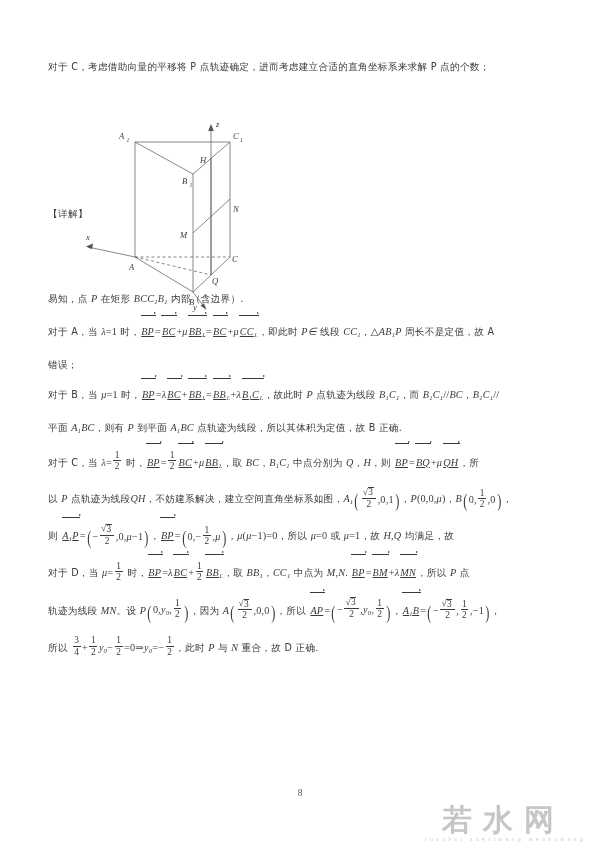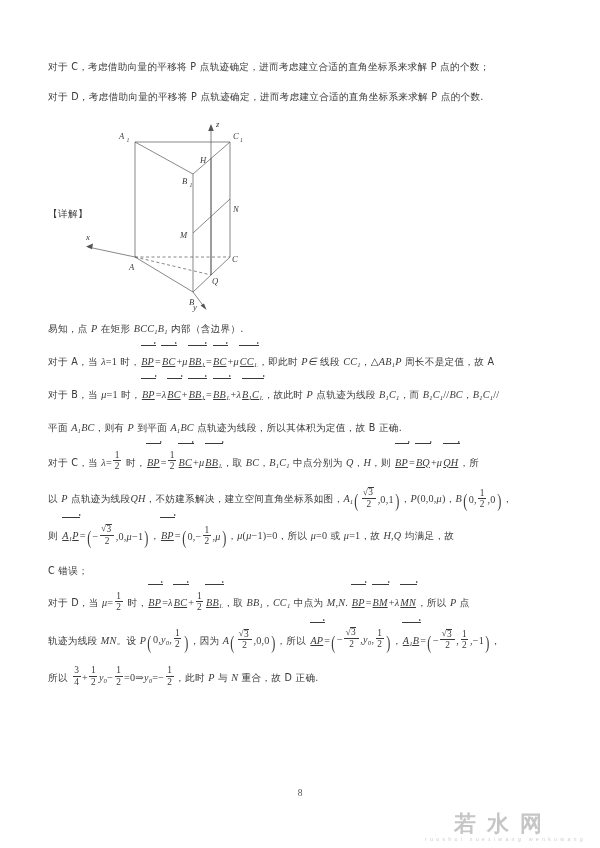--- a/index.html
+++ b/index.html
@@ -150,21 +150,21 @@
   .watermark {
     position: absolute;
     right: 14px;
     bottom: 6px;
     text-align: center;
     color: #c9c9c9;
     user-select: none;
   }
   .watermark .wm-main {
     font-family: "DejaVu Sans", "Liberation Sans", sans-serif;
-    font-size: 22px;
+    font-size: 30px;
     letter-spacing: 11px;
     font-weight: 600;
     line-height: 1.05;
     color: #c6c6c6;
   }
   .watermark .wm-sub {
     font-family: "Liberation Sans", sans-serif;
     font-size: 5.4px;
     letter-spacing: 3.2px;
     color: #cfcfcf;
@@ -185,51 +185,50 @@
   }
 </style>
 </head>
 <body>
 
 <div class="page">
 
   <div class="content">
 
     <div class="para cjk">对于 C，考虑借助向量的平移将 P 点轨迹确定，进而考虑建立合适的直角坐标系来求解 P 点的个数；</div>
-    <div class="para cjk">对于 D，考虑借助向量的平移将 P 点轨迹确定，进而考虑建立合适的直角坐标系来求解 P 点的个数.</div>
 
     <div style="height:202px"></div>
 
     <div class="para">
       <span class="cjk">易知，点 </span><span class="mi">P</span><span class="cjk"> 在矩形 </span><span class="mi">BCC</span><sub>1</sub><span class="mi">B</span><sub>1</sub><span class="cjk"> 内部（含边界）.</span>
     </div>
 
     <div class="para">
       <span class="cjk">对于 A，当 </span><span class="mi">λ</span><span>=1</span><span class="cjk"> 时，</span><span class="vec arrow">BP</span><span>=</span><span class="vec arrow">BC</span><span>+</span><span class="mi">μ</span><span class="vec arrow"><span>BB</span><sub>1</sub></span><span>=</span><span class="vec arrow">BC</span><span>+</span><span class="mi">μ</span><span class="vec arrow"><span>CC</span><sub>1</sub></span><span class="cjk">，即此时 </span><span class="mi">P∈</span><span class="cjk"> 线段 </span><span class="mi">CC</span><sub>1</sub><span class="cjk">，</span><span>△</span><span class="mi">AB</span><sub>1</sub><span class="mi">P</span><span class="cjk"> 周长不是定值，故 A</span>
     </div>
+    <div class="para cjk">错误；</div>
 
     <div class="para">
       <span class="cjk">对于 B，当 </span><span class="mi">μ</span><span>=1</span><span class="cjk"> 时，</span><span class="vec arrow">BP</span><span>=</span><span class="mi">λ</span><span class="vec arrow">BC</span><span>+</span><span class="vec arrow"><span>BB</span><sub>1</sub></span><span>=</span><span class="vec arrow"><span>BB</span><sub>1</sub></span><span>+</span><span class="mi">λ</span><span class="vec arrow"><span>B</span><sub>1</sub><span>C</span><sub>1</sub></span><span class="cjk">，故此时 </span><span class="mi">P</span><span class="cjk"> 点轨迹为线段 </span><span class="mi">B</span><sub>1</sub><span class="mi">C</span><sub>1</sub><span class="cjk">，而 </span><span class="mi">B</span><sub>1</sub><span class="mi">C</span><sub>1</sub><span>//</span><span class="mi">BC</span><span class="cjk">，</span><span class="mi">B</span><sub>1</sub><span class="mi">C</span><sub>1</sub><span>//</span>
     </div>
     <div class="para">
       <span class="cjk">平面 </span><span class="mi">A</span><sub>1</sub><span class="mi">BC</span><span class="cjk">，则有 </span><span class="mi">P</span><span class="cjk"> 到平面 </span><span class="mi">A</span><sub>1</sub><span class="mi">BC</span><span class="cjk"> 点轨迹为线段，所以其体积为定值，故 B 正确.</span>
     </div>
 
     <div class="para tall">
       <span class="cjk">对于 C，当 </span><span class="mi">λ</span><span>=</span><span class="frac"><span class="num">1</span><span class="den">2</span></span><span class="cjk"> 时，</span><span class="vec arrow">BP</span><span>=</span><span class="frac"><span class="num">1</span><span class="den">2</span></span><span class="vec arrow">BC</span><span>+</span><span class="mi">μ</span><span class="vec arrow"><span>BB</span><sub>1</sub></span><span class="cjk">，取 </span><span class="mi">BC</span><span class="cjk">，</span><span class="mi">B</span><sub>1</sub><span class="mi">C</span><sub>1</sub><span class="cjk"> 中点分别为 </span><span class="mi">Q</span><span class="cjk">，</span><span class="mi">H</span><span class="cjk">，则 </span><span class="vec arrow">BP</span><span>=</span><span class="vec arrow">BQ</span><span>+</span><span class="mi">μ</span><span class="vec arrow">QH</span><span class="cjk">，所</span>
     </div>
 
     <div class="para tall">
       <span class="cjk">以 </span><span class="mi">P</span><span class="cjk"> 点轨迹为线段</span><span class="mi">QH</span><span class="cjk">，不妨建系解决，建立空间直角坐标系如图，</span><span class="mi">A</span><sub>1</sub><span class="bigp">(</span><span class="tuple"><span class="frac"><span class="num"><span class="sqrt"><span>3</span></span></span><span class="den">2</span></span><span>,0,1</span></span><span class="bigp">)</span><span class="cjk">，</span><span class="mi">P</span><span>(0,0,</span><span class="mi">μ</span><span>)</span><span class="cjk">，</span><span class="mi">B</span><span class="bigp">(</span><span class="tuple"><span>0,</span><span class="frac"><span class="num">1</span><span class="den">2</span></span><span>,0</span></span><span class="bigp">)</span><span class="cjk">，</span>
     </div>
 
     <div class="para tall">
       <span class="cjk">则 </span><span class="vec arrow"><span>A</span><sub>1</sub><span>P</span></span><span>=</span><span class="bigp">(</span><span class="tuple"><span>−</span><span class="frac"><span class="num"><span class="sqrt"><span>3</span></span></span><span class="den">2</span></span><span>,0,</span><span class="mi">μ</span><span>−1</span></span><span class="bigp">)</span><span class="cjk">，</span><span class="vec arrow">BP</span><span>=</span><span class="bigp">(</span><span class="tuple"><span>0,</span><span>−</span><span class="frac"><span class="num">1</span><span class="den">2</span></span><span>,</span><span class="mi">μ</span></span><span class="bigp">)</span><span class="cjk">，</span><span class="mi">μ</span><span>(</span><span class="mi">μ</span><span>−1)=0</span><span class="cjk">，所以 </span><span class="mi">μ</span><span>=0</span><span class="cjk"> 或 </span><span class="mi">μ</span><span>=1</span><span class="cjk">，故 </span><span class="mi">H</span><span>,</span><span class="mi">Q</span><span class="cjk"> 均满足，故</span>
     </div>
-    <div class="para cjk">C 错误；</div>
 
     <div class="para tall">
       <span class="cjk">对于 D，当 </span><span class="mi">μ</span><span>=</span><span class="frac"><span class="num">1</span><span class="den">2</span></span><span class="cjk"> 时，</span><span class="vec arrow">BP</span><span>=</span><span class="mi">λ</span><span class="vec arrow">BC</span><span>+</span><span class="frac"><span class="num">1</span><span class="den">2</span></span><span class="vec arrow"><span>BB</span><sub>1</sub></span><span class="cjk">，取 </span><span class="mi">BB</span><sub>1</sub><span class="cjk">，</span><span class="mi">CC</span><sub>1</sub><span class="cjk"> 中点为 </span><span class="mi">M</span><span>,</span><span class="mi">N</span><span>.</span>&nbsp;<span class="vec arrow">BP</span><span>=</span><span class="vec arrow">BM</span><span>+</span><span class="mi">λ</span><span class="vec arrow">MN</span><span class="cjk">，所以 </span><span class="mi">P</span><span class="cjk"> 点</span>
     </div>
 
     <div class="para tall">
       <span class="cjk">轨迹为线段 </span><span class="mi">MN</span><span class="cjk">。设 </span><span class="mi">P</span><span class="bigp">(</span><span class="tuple"><span>0,</span><span class="mi">y</span><sub>0</sub><span>,</span><span class="frac"><span class="num">1</span><span class="den">2</span></span></span><span class="bigp">)</span><span class="cjk">，因为 </span><span class="mi">A</span><span class="bigp">(</span><span class="tuple"><span class="frac"><span class="num"><span class="sqrt"><span>3</span></span></span><span class="den">2</span></span><span>,0,0</span></span><span class="bigp">)</span><span class="cjk">，所以 </span><span class="vec arrow">AP</span><span>=</span><span class="bigp">(</span><span class="tuple"><span>−</span><span class="frac"><span class="num"><span class="sqrt"><span>3</span></span></span><span class="den">2</span></span><span>,</span><span class="mi">y</span><sub>0</sub><span>,</span><span class="frac"><span class="num">1</span><span class="den">2</span></span></span><span class="bigp">)</span><span class="cjk">，</span><span class="vec arrow"><span>A</span><sub>1</sub><span>B</span></span><span>=</span><span class="bigp">(</span><span class="tuple"><span>−</span><span class="frac"><span class="num"><span class="sqrt"><span>3</span></span></span><span class="den">2</span></span><span>,</span><span class="frac"><span class="num">1</span><span class="den">2</span></span><span>,</span><span>−1</span></span><span class="bigp">)</span><span class="cjk">，</span>
     </div>
 
     <div class="para tall">

